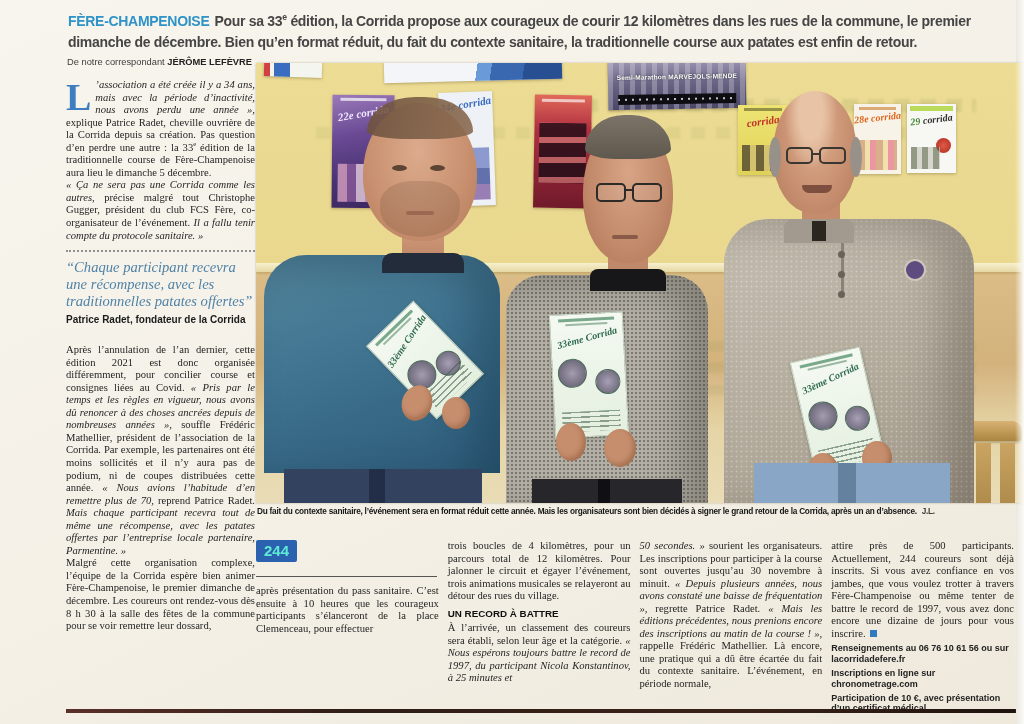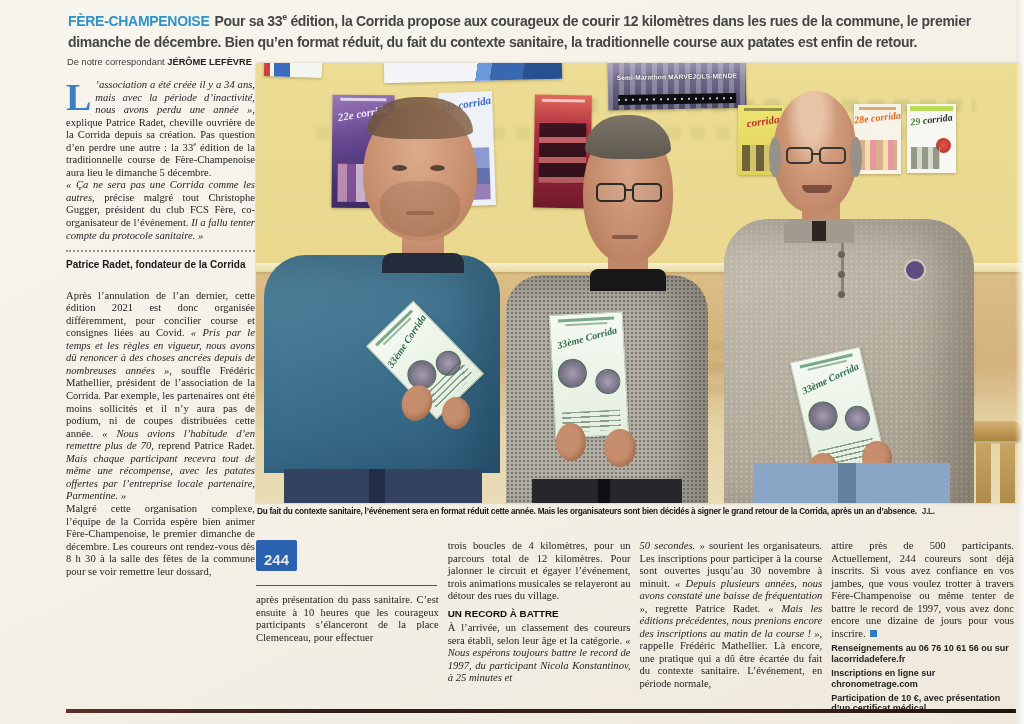--- a/index.html
+++ b/index.html
@@ -204,22 +204,22 @@
   
   .caption { position:absolute; left:257px; top:506px; width:820px; white-space:nowrap;
              font-family:"Liberation Sans",sans-serif; font-weight:bold; font-size:8.6px;
              letter-spacing:-0.25px; color:#161616; transform:scaleX(.96); transform-origin:0 0; }
   .credit { margin-left:5px; color:#3a3a3a; }
 
   
   .bottom { position:absolute; left:256px; top:540px; width:758px; height:170px; overflow:hidden;
             display:grid; grid-template-columns:repeat(4,1fr); column-gap:9px;
             font-size:10.6px; line-height:12.55px; text-align:justify; color:#242424; }
-  .badge { display:inline-block; background:#2b62b0; color:#e5e5e5; border-radius:2px;
-           font:bold 15px "Liberation Sans",sans-serif; padding:11px 8px 3px; margin-bottom:6px; }
+  .badge { display:inline-block; background:#2b62b0; color:#5eead4; border-radius:2px;
+           font:bold 15px "Liberation Sans",sans-serif; padding:2px 8px 3px; margin-bottom:6px; }
   .callout-text { font-family:"Liberation Sans",sans-serif; font-size:9.7px; line-height:12px;
                   color:#3a3a3a; text-align:left; }
   .rule { border-top:1.5px solid #555; margin:8px 2px 8px 0; }
   .subhead { font-family:"Liberation Sans",sans-serif; font-weight:bold; font-size:9.8px;
              color:#101010; margin:5px 0 2px; text-align:left; }
   .endsq { display:inline-block; width:7px; height:7px; background:#2e7bbf; margin-left:4px; }
   .contact { font-family:"Liberation Sans",sans-serif; font-weight:bold; font-size:9px;
              line-height:10.8px; color:#222; text-align:left; margin-top:3px; }
   .contact p { margin:0 0 3px; }
 
@@ -234,22 +234,23 @@
   <header class="headline">
     <span class="kicker">FÈRE-CHAMPENOISE</span><span><span>Pour sa 33</span><span class="sup">e</span><span> édition, la Corrida propose aux courageux de courir 12 kilomètres dans les rues de la commune, le premier dimanche de décembre. Bien qu’en format réduit, du fait du contexte sanitaire, la traditionnelle course aux patates est enfin de retour.</span></span>
   </header>
 
   <div class="byline">
     <span>De notre correspondant </span><span class="byline-name">JÉRÔME LEFÈVRE</span>
   </div>
 
   <div class="colL">
     <p class="para"><span class="dropcap">L</span><span><span class="it">’association a été créée il y a 34 ans, mais avec la période d’inactivité, nous avons perdu une année »,</span><span> explique Patrice Radet, cheville ouvrière de la Corrida depuis sa création. Pas question d’en perdre une autre : la 33</span><span class="sup">e</span><span> édition de la traditionnelle course de Fère-Champenoise aura lieu le dimanche 5 décembre.</span></span></p>
-    <p class="para"><span class="it">« Ça ne sera pas une Corrida comme les autres,</span><span> précise malgré tout Christophe Gugger, président du club FCS Fère, co-organisateur de l’événement. </span><span class="it">Il a fallu tenter compte du protocole sanitaire. »</span></p>
+    <p class="para"><span class="it">« Ça ne sera pas une Corrida comme les autres,</span><span> précise malgré tout Christophe Gugger, président du club FCS Fère, co-organisateur de l’événement. </span><span class="it">Il a fallu tenir compte du protocole sanitaire. »</span></p>
     <div class="dotrule"></div>
+    <div class="pq">“Chaque participant recevra une récompense, avec les traditionnelles patates offertes”</div>
     <div class="pq-attr">Patrice Radet, fondateur de la Corrida</div>
     <p class="para"><span>Après l’annulation de l’an dernier, cette édition 2021 est donc organisée différemment, pour concilier course et consignes liées au Covid. </span><span class="it">« Pris par le temps et les règles en vigueur, nous avons dû renoncer à des choses ancrées depuis de nombreuses années »,</span><span> souffle Frédéric Mathellier, président de l’association de la Corrida. Par exemple, les partenaires ont été moins sollicités et il n’y aura pas de podium, ni de coupes distribuées cette année. </span><span class="it">« Nous avions l’habitude d’en remettre plus de 70,</span><span> reprend Patrice Radet. </span><span class="it">Mais chaque participant recevra tout de même une récompense, avec les patates offertes par l’entreprise locale partenaire, Parmentine. »</span></p>
     <p class="para"><span>Malgré cette organisation complexe, l’équipe de la Corrida espère bien animer Fère-Champenoise, le premier dimanche de décembre. Les coureurs ont rendez-vous dès 8 h 30 à la salle des fêtes de la commune pour se voir remettre leur dossard,</span></p>
   </div>
 
   <div class="photo">
     <div class="ghost ghostA"></div>
     <div class="ghost ghostB"></div>
     <div class="ghost ghostC"></div>
     <div class="rail"></div>

